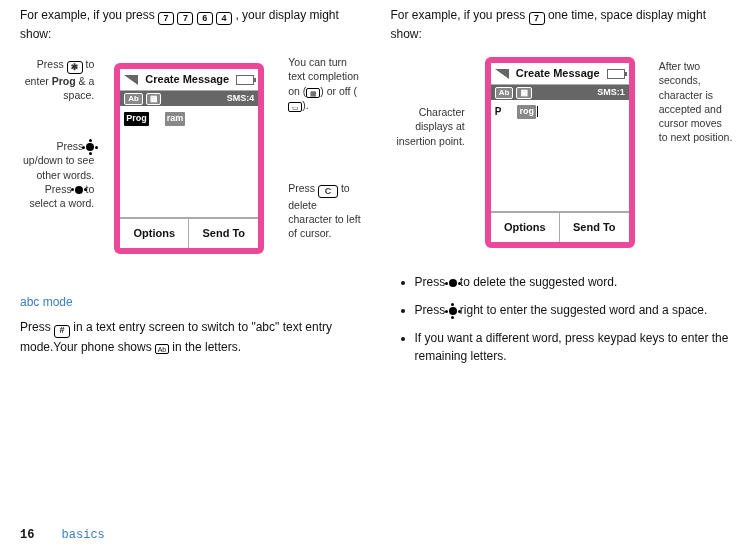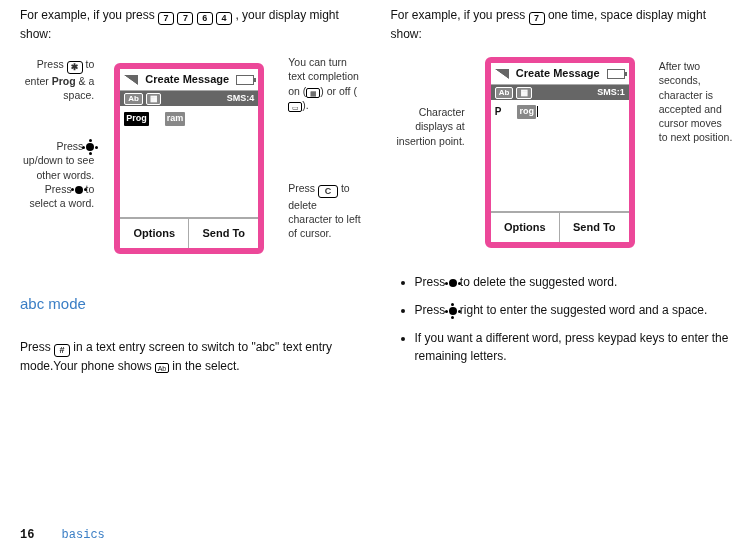--- a/index.html
+++ b/index.html
@@ -59,22 +59,22 @@
   .nav-dot::before,.nav-dot::after,.nav-dot .t,.nav-dot .b{
     content:"";position:absolute;width:3px;height:3px;background:#000;border-radius:50%;
   }
   .nav-dot::before{left:-4px;top:2.5px;}
   .nav-dot::after{right:-4px;top:2.5px;}
   .nav-dot .t{top:-4px;left:2.5px;}
   .nav-dot .b{bottom:-4px;left:2.5px;}
   h2.mode {
     color: var(--link);
     font-weight: 400;
-    font-size: 15px;
-    margin: 14px 0 22px 0;
+    font-size: 12px;
+    margin: 14px 0 7px 0;
   }
   ul.bullets { margin: 4px 0 0 0; padding: 0 0 0 24px; }
   ul.bullets li { margin-bottom: 10px; }
   .footer { position: absolute; left: 20px; bottom: 6px; font-size: 12px; font-family: Liberation Mono, monospace;}
   .footer .pg { font-weight: bold; margin-right: 20px;}
   .footer .basics { color: var(--link); }
 
   
   .diagram {
     position: relative;
@@ -173,21 +173,21 @@
         </div>
         <div class="softkeys">
           <div>Options</div>
           <div>Send To</div>
         </div>
       </div>
     </div>
 
     <h2 class="mode">abc mode</h2>
     <p>
-      <span>Press </span><span class="keycap">#</span><span> in a text entry screen to switch to "abc" text entry mode.Your phone shows </span><span class="icon-sq">Ab</span><span> in the select.</span>
+      <span>Press </span><span class="keycap">#</span><span> in a text entry screen to switch to "abc" text entry mode.Your phone shows </span><span class="icon-sq">Ab</span><span> in the letters.</span>
     </p>
   </div>
 
   <div class="col">
     <p>
       <span>For example, if you press </span>
       <span class="keycap">7</span>
       <span> one time, space display might show:</span>
     </p>
 

